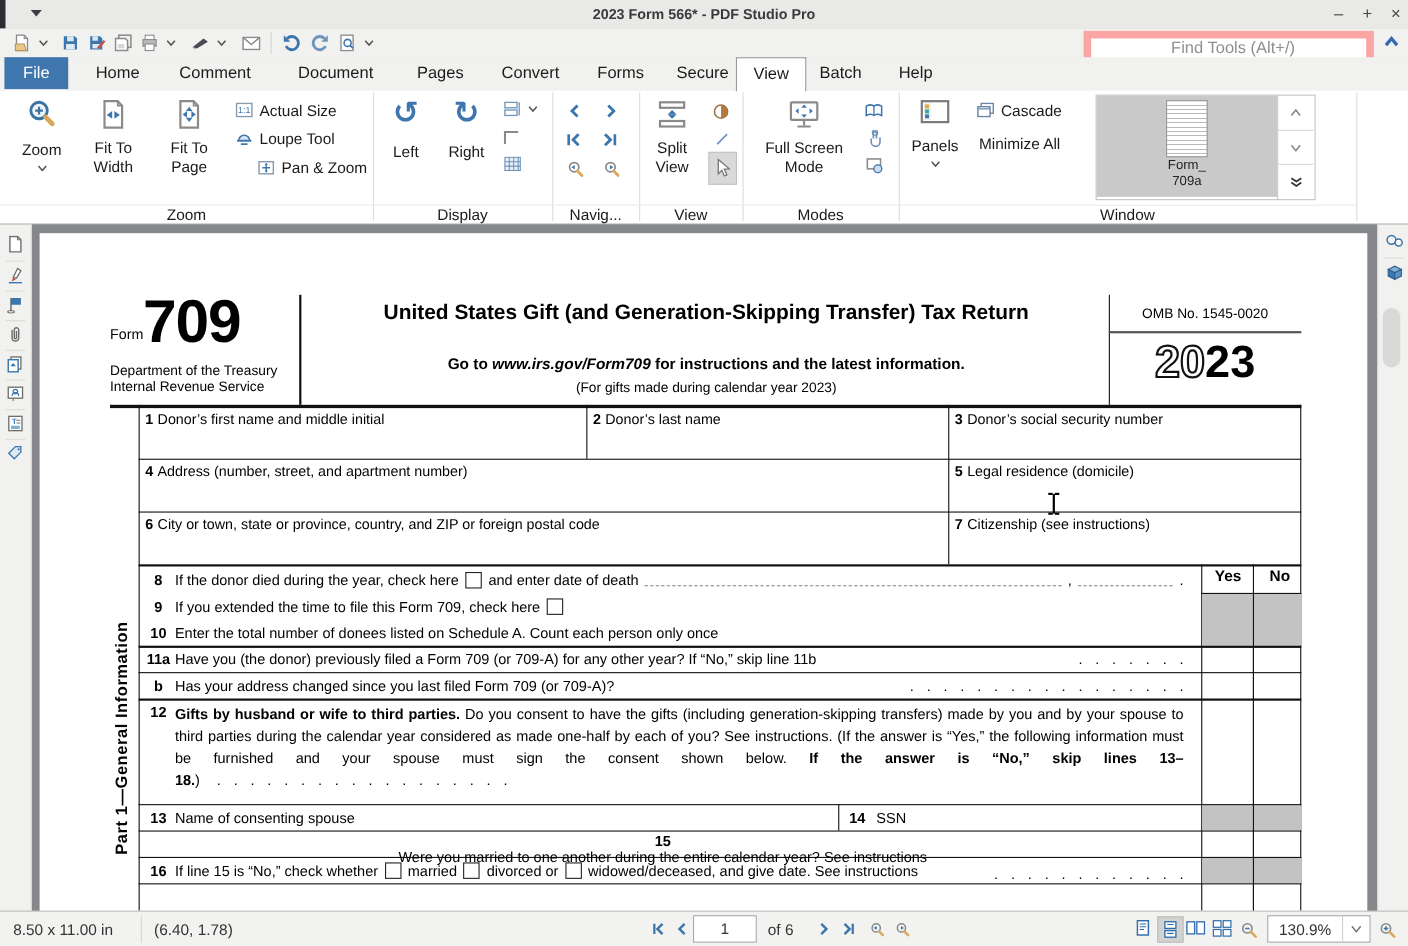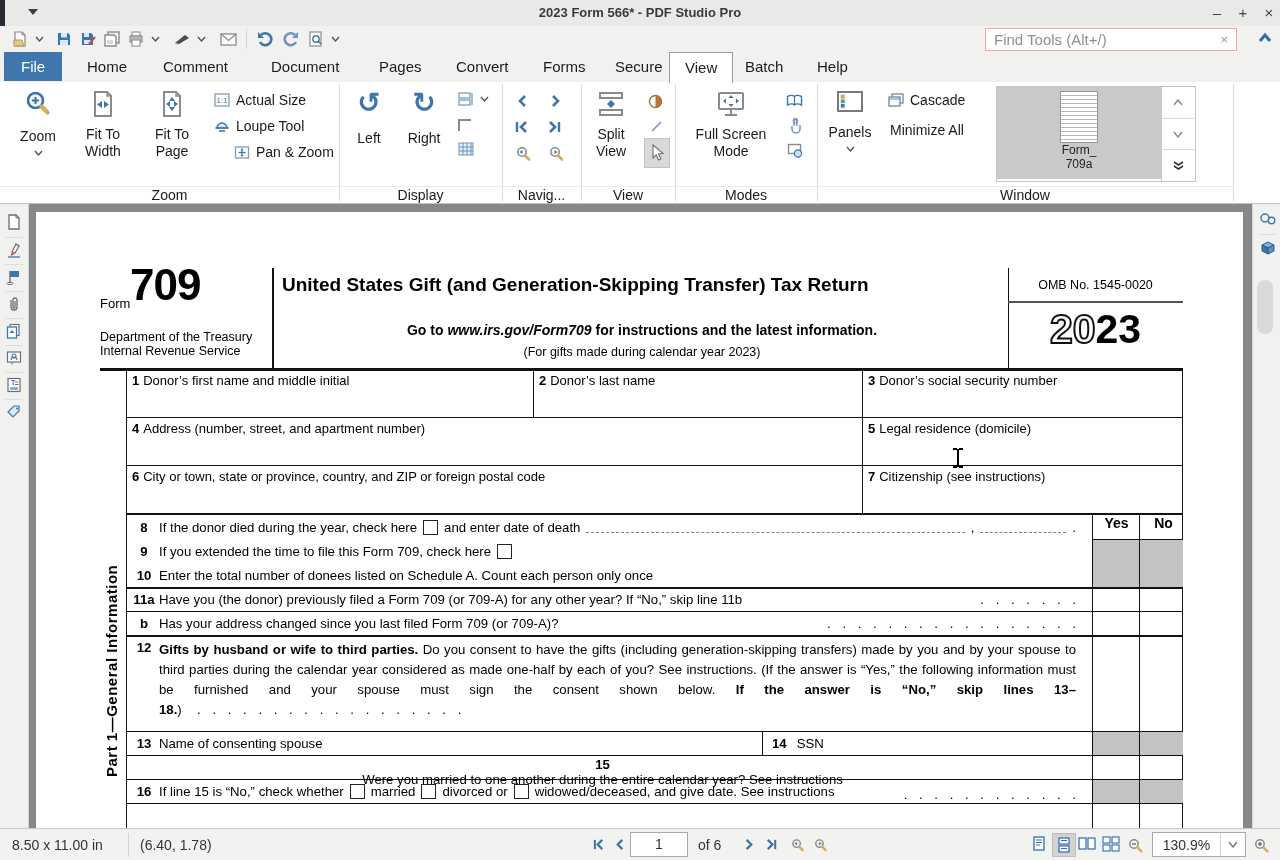--- a/index.html
+++ b/index.html
@@ -9,21 +9,21 @@
   #titlebar{position:absolute;left:0;top:0;width:1280px;height:26px;background:#e9e9e7;border-bottom:1px solid #d2d2d0;}
   #titlebar .title{position:absolute;left:0;right:0;top:5px;text-align:center;font-size:13px;font-weight:bold;color:#3a3a3a;}
   .winbtn{position:absolute;top:3px;width:22px;height:20px;text-align:center;font-size:15px;color:#444;line-height:20px;cursor:default;}
   #app-menu-arrow{position:absolute;left:28px;top:9px;width:0;height:0;border-left:5px solid transparent;border-right:5px solid transparent;border-top:6px solid #3c3c44;}
   #edge-dark{position:absolute;left:0;top:0;width:5px;height:26px;background:#2b2b33;}
   
   #quickbar{position:absolute;left:0;top:26px;width:1280px;height:26px;background:#f1f1ef;border-bottom:1px solid #e2e2e0;}
   .tbtn{position:absolute;top:3px;height:20px;display:flex;align-items:center;justify-content:center;}
   .vsep{position:absolute;top:3px;width:1px;height:20px;background:#d4d4d2;}
   .chevdn{width:9px;height:6px;}
-  #findbox{position:absolute;left:985px;top:28px;width:250px;height:21px;background:#fff;border:1px solid #fca5a5;display:flex;align-items:center;}
+  #findbox{position:absolute;left:985px;top:28px;width:250px;height:21px;background:#fff;border:7px solid #fca5a5;display:flex;align-items:center;flex-direction:column;}
   #findbox .ph{flex:1;padding-left:8px;font-size:15px;color:#8f8f8f;}
   #findbox .clr{padding:0 8px;color:#999;font-size:13px;}
   #collapse-ribbon{position:absolute;left:1256px;top:30px;width:18px;height:18px;}
   
   #tabrow{position:absolute;left:0;top:52px;width:1280px;height:30px;background:#f1f1ef;border-bottom:1px solid #cfcfcd;}
   .tab{position:absolute;top:0;height:29px;line-height:29px;padding:0 15px;font-size:15px;color:#1b1b1b;}
   .tab.file{background:#3e76ad;color:#fff;}
   .tab.active{background:#fff;border:1px solid #9a9a9a;border-bottom:none;height:30px;z-index:3;}
   
   #ribbon{position:absolute;left:0;top:82px;width:1280px;height:121px;background:#fff;border-bottom:1px solid #c4c4c2;}
@@ -539,25 +539,25 @@
           <path d="M3 5 V11 L9 14 V8 Z" fill="#3d76ad" stroke="#2f5d8a" stroke-width="1"></path>
           <path d="M15 5 V11 L9 14 V8 Z" fill="#5b92c4" stroke="#2f5d8a" stroke-width="1"></path>
         </svg>
       </div>
     <div id="vthumb"></div>
   </div>
 
   <div id="page">
 
     <div class="fl" style="left:64px;top:84px;font-size:13px;">Form</div>
-    <div class="fl" style="left:94px;top:48px;font-size:44px;font-weight:bold;letter-spacing:-1px;">709</div>
+    <div class="fl" style="left:94px;top:48px;font-size:55px;font-weight:bold;letter-spacing:-1px;">709</div>
     <div class="fl" style="left:64px;top:118px;font-size:12.5px;">Department of the Treasury</div>
     <div class="fl" style="left:64px;top:132px;font-size:12.5px;">Internal Revenue Service</div>
     <div class="vl" style="left:236px;top:56px;height:100px;width:2px;"></div>
-    <div class="fl" style="left:246px;top:62px;width:720px;text-align:left;font-size:19px;font-weight:bold;">United States Gift (and Generation-Skipping Transfer) Tax Return</div>
+    <div class="fl" style="left:246px;top:62px;width:720px;text-align:center;font-size:19px;font-weight:bold;">United States Gift (and Generation-Skipping Transfer) Tax Return</div>
     <div class="fl" style="left:246px;top:110px;width:720px;text-align:center;font-size:14px;font-weight:bold;"><span>Go to </span><span style="font-style:italic;">www.irs.gov/Form709</span><span> for instructions and the latest information.</span></div>
     <div class="fl" style="left:246px;top:133px;width:720px;text-align:center;font-size:12.5px;">(For gifts made during calendar year 2023)</div>
     <div class="vl" style="left:972px;top:56px;height:100px;"></div>
     <div class="fl" style="left:972px;top:66px;width:175px;text-align:center;font-size:12.5px;">OMB No. 1545-0020</div>
     <div class="hl" style="left:972px;top:89px;width:175px;height:1.5px;background:#555;"></div>
     <div class="fl" style="left:972px;top:94px;width:175px;text-align:center;font-size:41px;font-weight:bold;"><span style="color:#fff;-webkit-text-stroke:2px #111;">20</span><span>23</span></div>
     <div class="hl" style="left:64px;top:156px;width:1083px;height:2.5px;"></div>
 
     <div class="vl" style="left:90px;top:156px;height:460px;"></div>
     <div class="vl" style="left:1146px;top:156px;height:460px;"></div>

